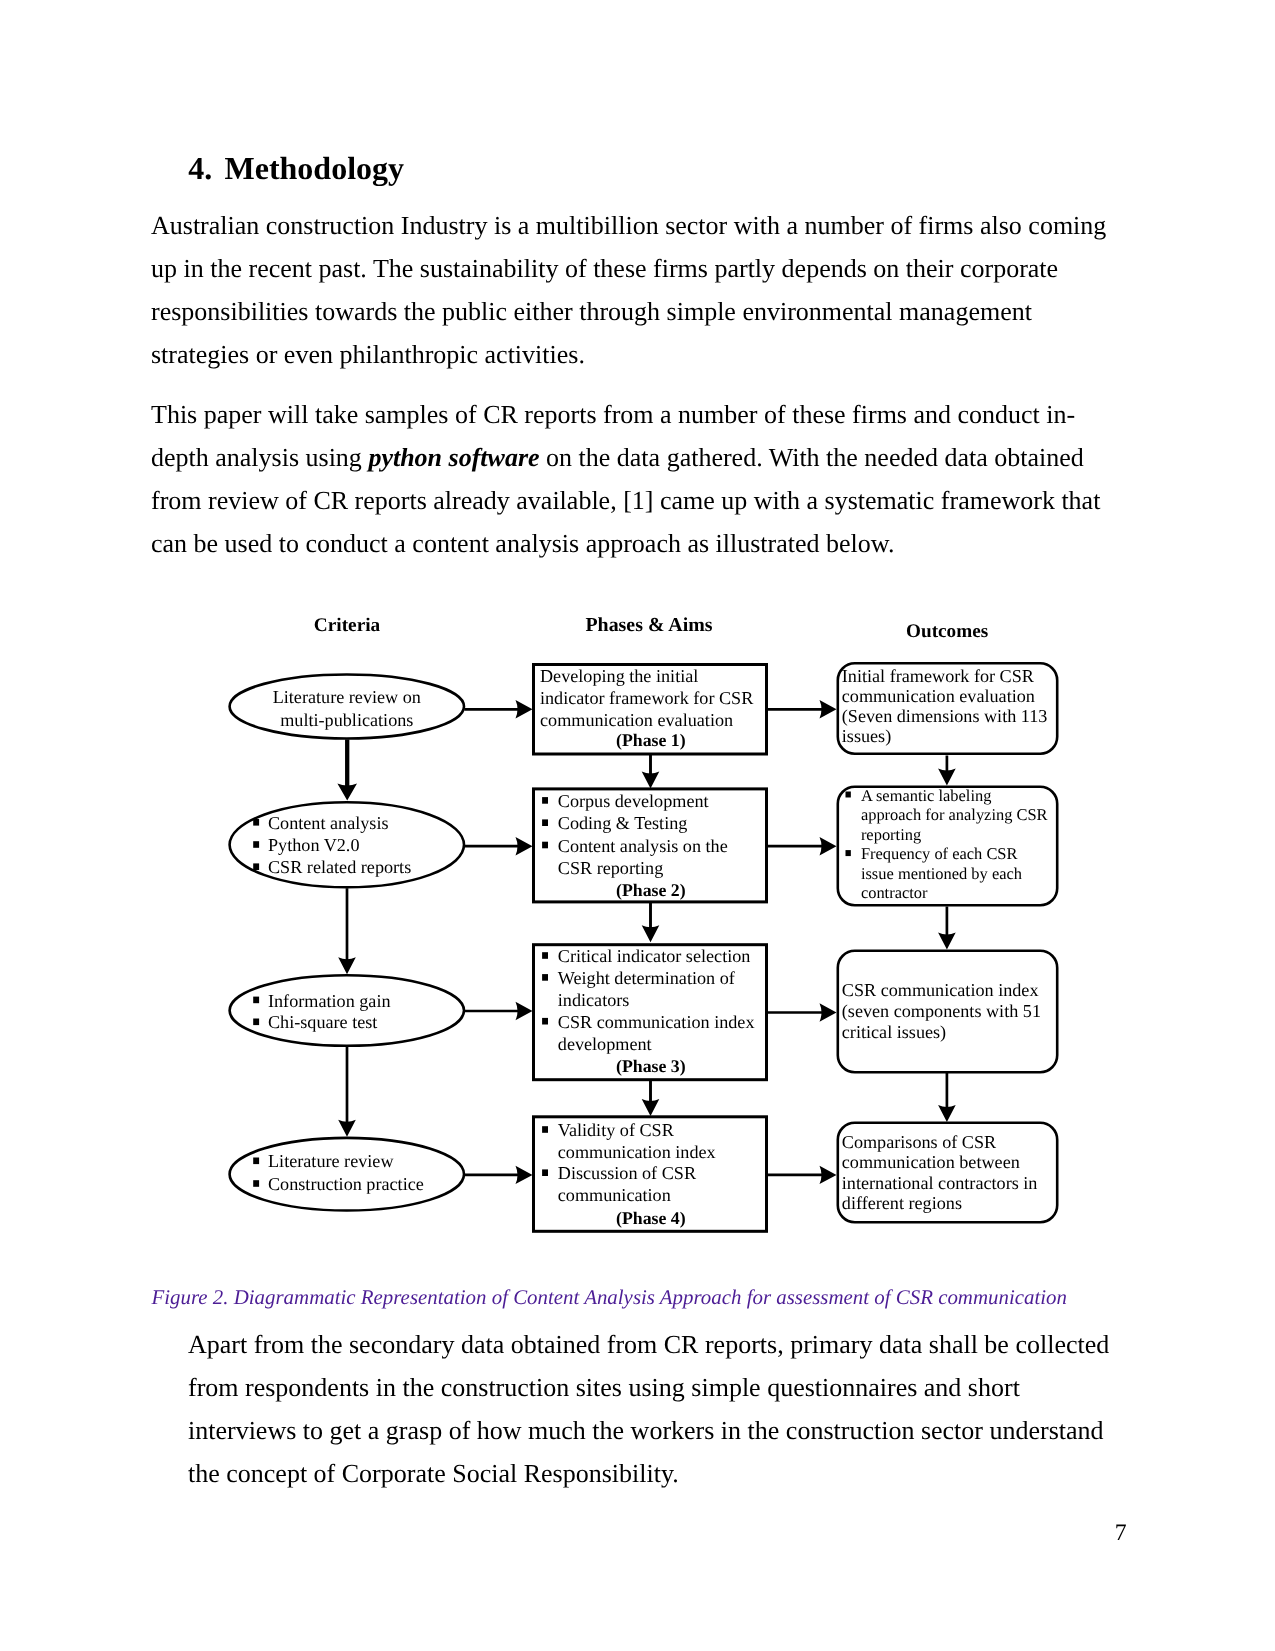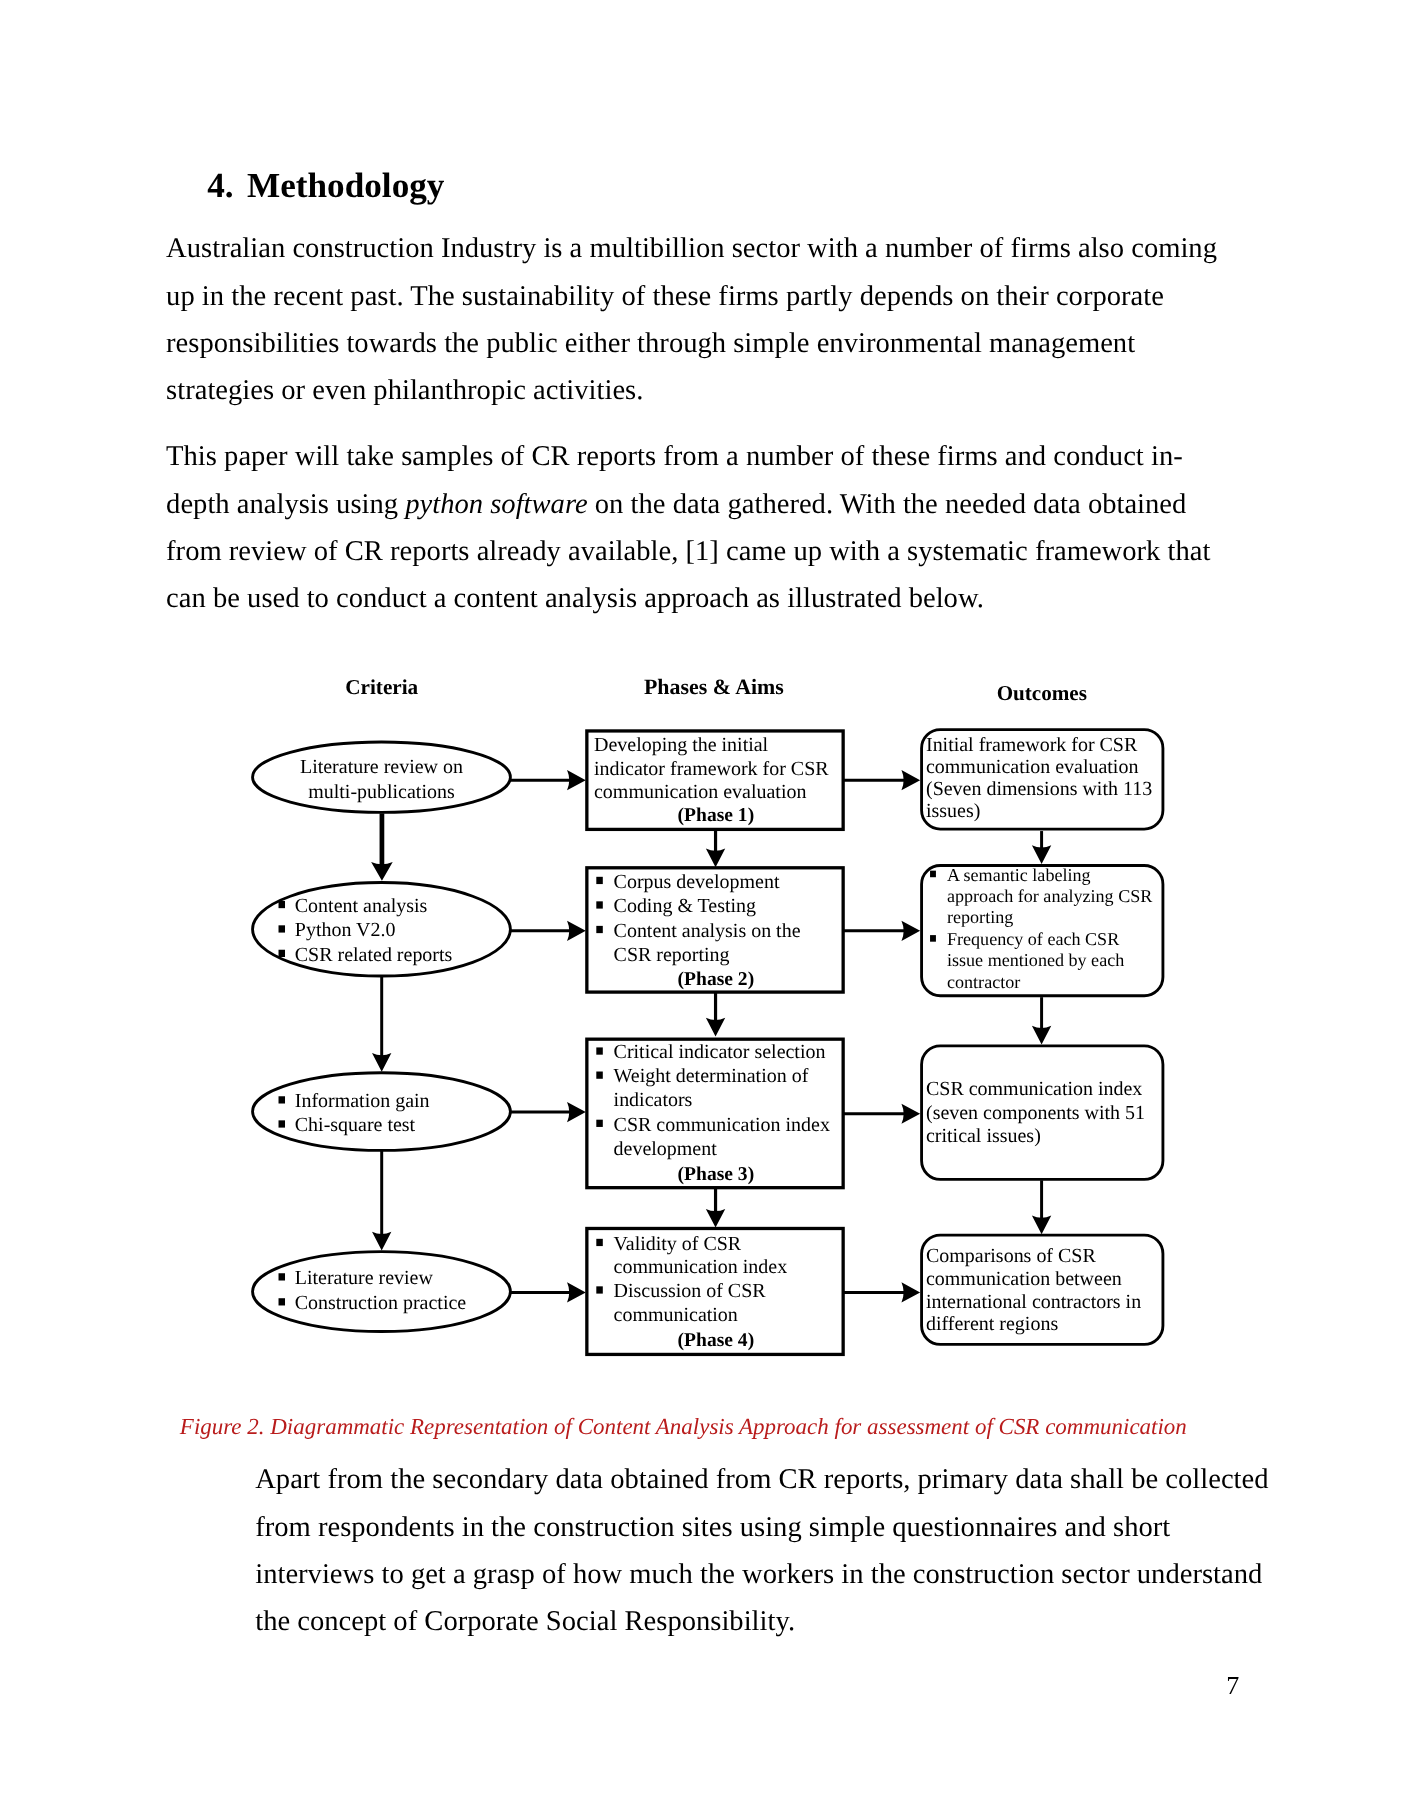--- a/index.html
+++ b/index.html
@@ -12,26 +12,26 @@
   
   .heading{position:absolute;left:188.3px;top:150px;font-size:32px;font-weight:bold;
            letter-spacing:0px;white-space:nowrap;}
   .heading .num{display:inline-block;width:36.2px;}
 
   
   .para{position:absolute;left:151px;width:975.2px;font-size:26px;line-height:43px;
         text-align:left;}
   .para.p1{top:204px;}
   .para.p2{top:393.4px;}
-  .para.p3{left:188px;width:938px;top:1323px;margin-left:44px;}
-  .para b{font-weight:normal;font-style:italic;}
+  .para.p3{left:188px;width:938px;top:1323px;}
+  .para b{font-weight:bold;font-style:italic;}
 
   
   .caption{position:absolute;left:151.5px;top:1284.5px;width:980px;font-size:20.9px;
-           font-style:italic;color:#b91c1c;line-height:24px;white-space:nowrap;margin-left:12px;}
+           font-style:italic;color:#4c1d95;line-height:24px;white-space:nowrap;}
 
   
   .pageno{position:absolute;left:1114.7px;top:1520px;font-size:23.7px;}
 
   
   .figure{position:absolute;left:0px;top:595px;width:1012px;height:660px;}
   .figure svg{display:block;}
 </style>
 </head>
 <body>

